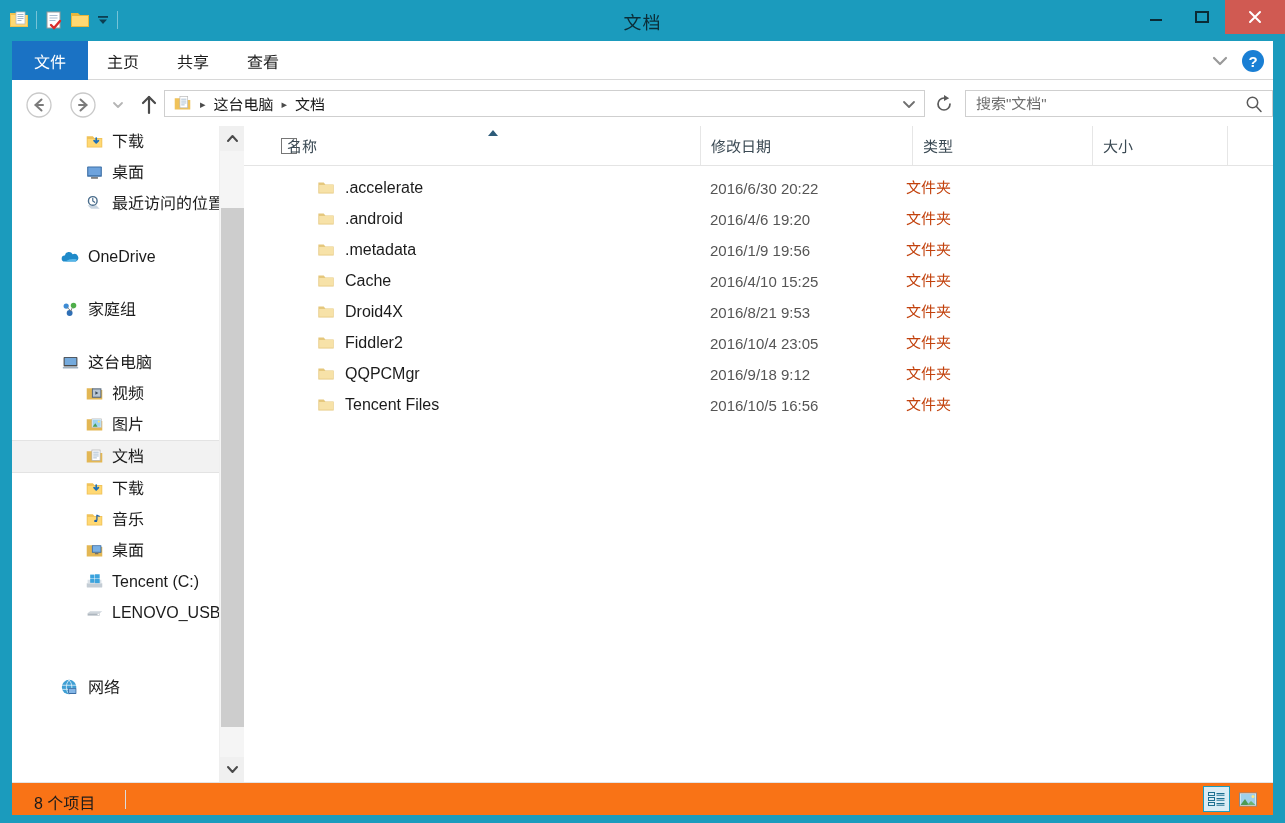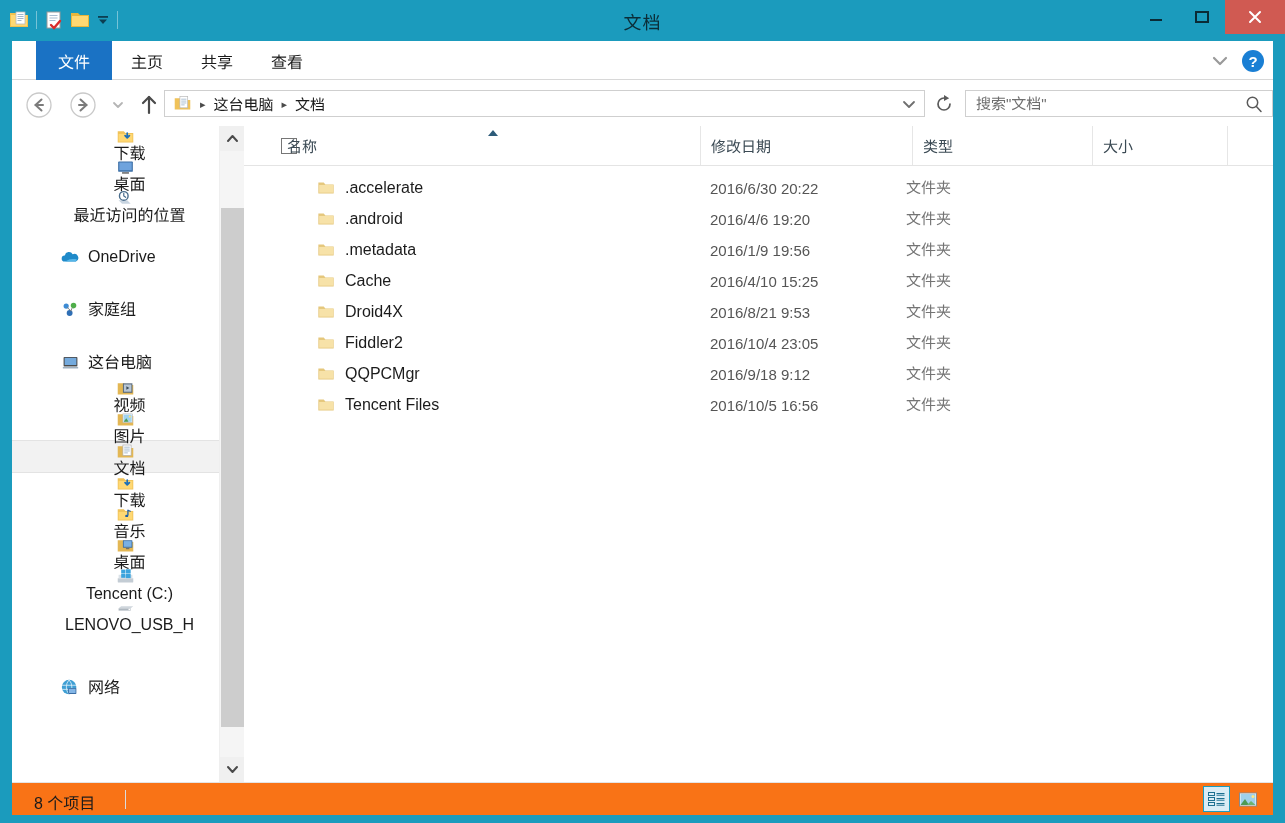--- a/index.html
+++ b/index.html
@@ -108,21 +108,20 @@
     align-items: center;
     justify-content: center;
     padding: 0 19px;
     font-size: 16px;
     color: #1b1b1b;
   }
   .tab.file {
     background: #1a72c4;
     color: #ffffff;
     padding: 0 22px;
-    margin-left: 24px;
   }
   .ribbon-right {
     position: absolute;
     right: 8px; top: 0;
     height: 39px;
     display: flex;
     align-items: center;
     gap: 8px;
   }
   .chev-down-btn { width: 26px; height: 26px; display:flex; align-items:center; justify-content:center;}
@@ -252,21 +251,21 @@
     border-bottom: 1px solid #e3e3e3;
   }
   .tnode .ico {
     width: 20px; height: 20px;
     margin-right: 8px;
     flex: 0 0 20px;
     display: flex; align-items: center; justify-content: center;
   }
   .tnode .lbl { line-height: 1; }
   .ind1 { padding-left: 48px; }
-  .ind2 { padding-left: 28px; flex-direction: column; }
+  .ind2 { padding-left: 72px; }
   .tgap { height: 22px; }
 
   
   .navscroll {
     position: absolute;
     left: 207px; top: 0;
     width: 25px;
     height: 656px;
     background: #f5f5f5;
     border-left: 1px solid #efefef;
@@ -350,21 +349,21 @@
     top: 0;
     height: 31px;
     display: flex;
     align-items: flex-end;
     font-size: 16px;
     white-space: nowrap;
   }
   .cell-name { left: 73px; color: #1b1b1b; }
   .cell-name .fico { width: 18px; height: 18px; margin-right: 10px; flex: 0 0 18px; }
   .cell-date { left: 466px; color: #555555; font-size: 15px; }
-  .cell-type { left: 662px; color: #737373; font-size: 15px; }
+  .cell-type { left: 662px; color: #c2410c; font-size: 15px; }
   .cell-size { left: 848px; color: #555555; font-size: 15px; }
 
   
   .statusbar {
     position: absolute;
     left: 12px; top: 782px;
     width: 1261px;
     height: 33px;
     background: #f97316;
     border-top: 1px solid #e4e4e4;

